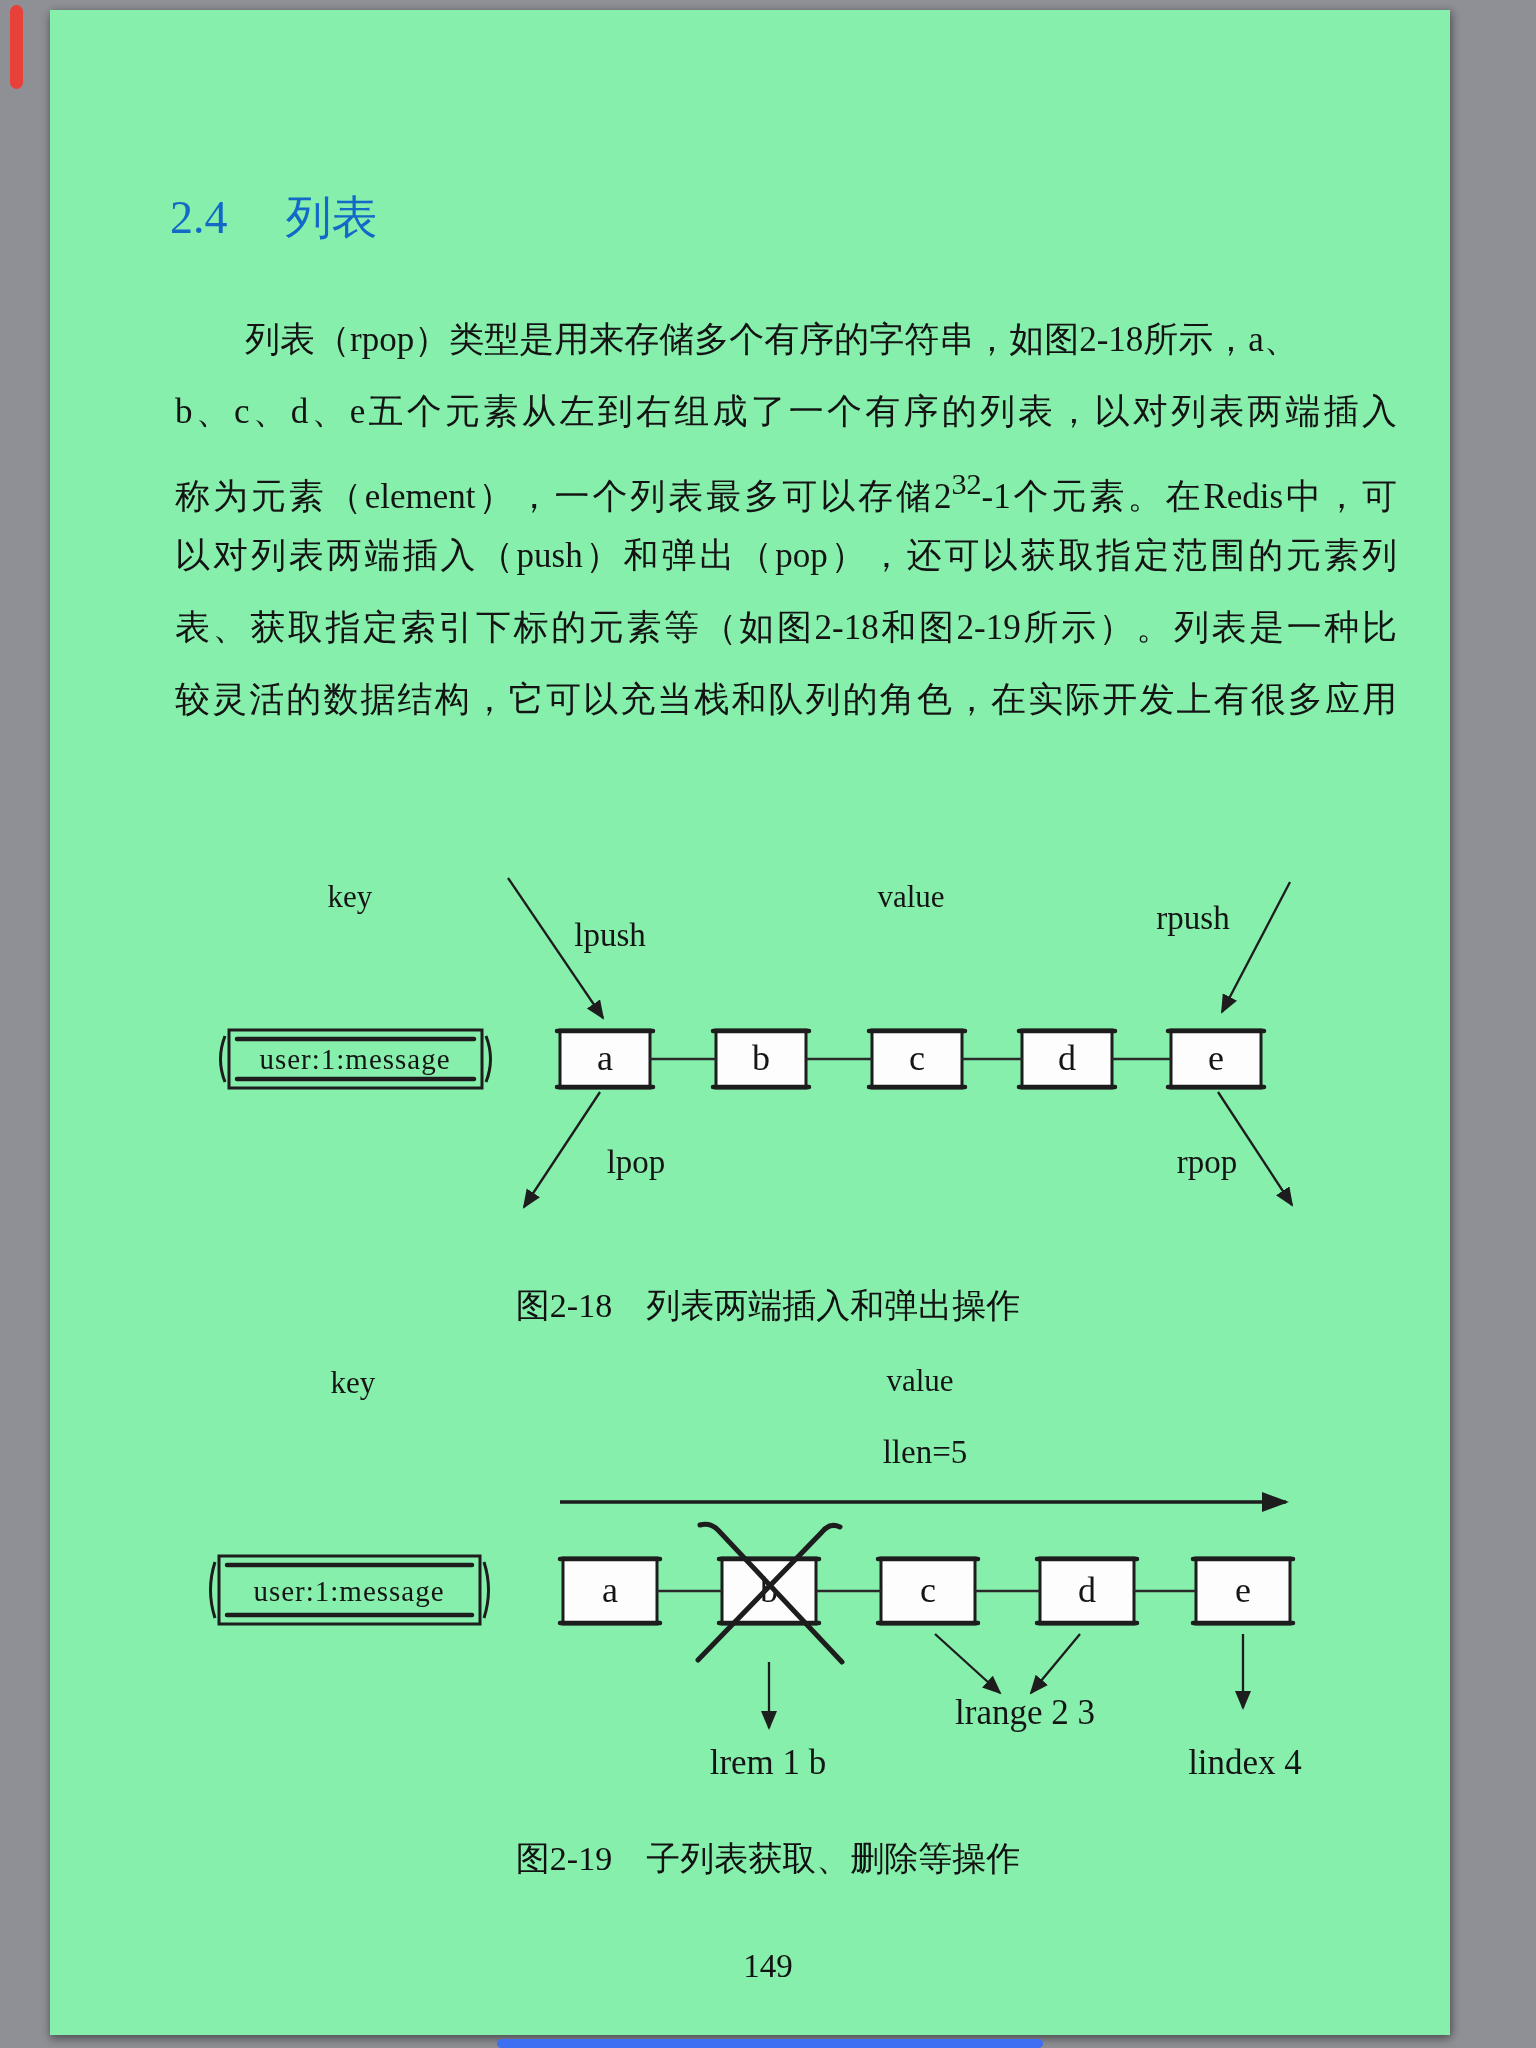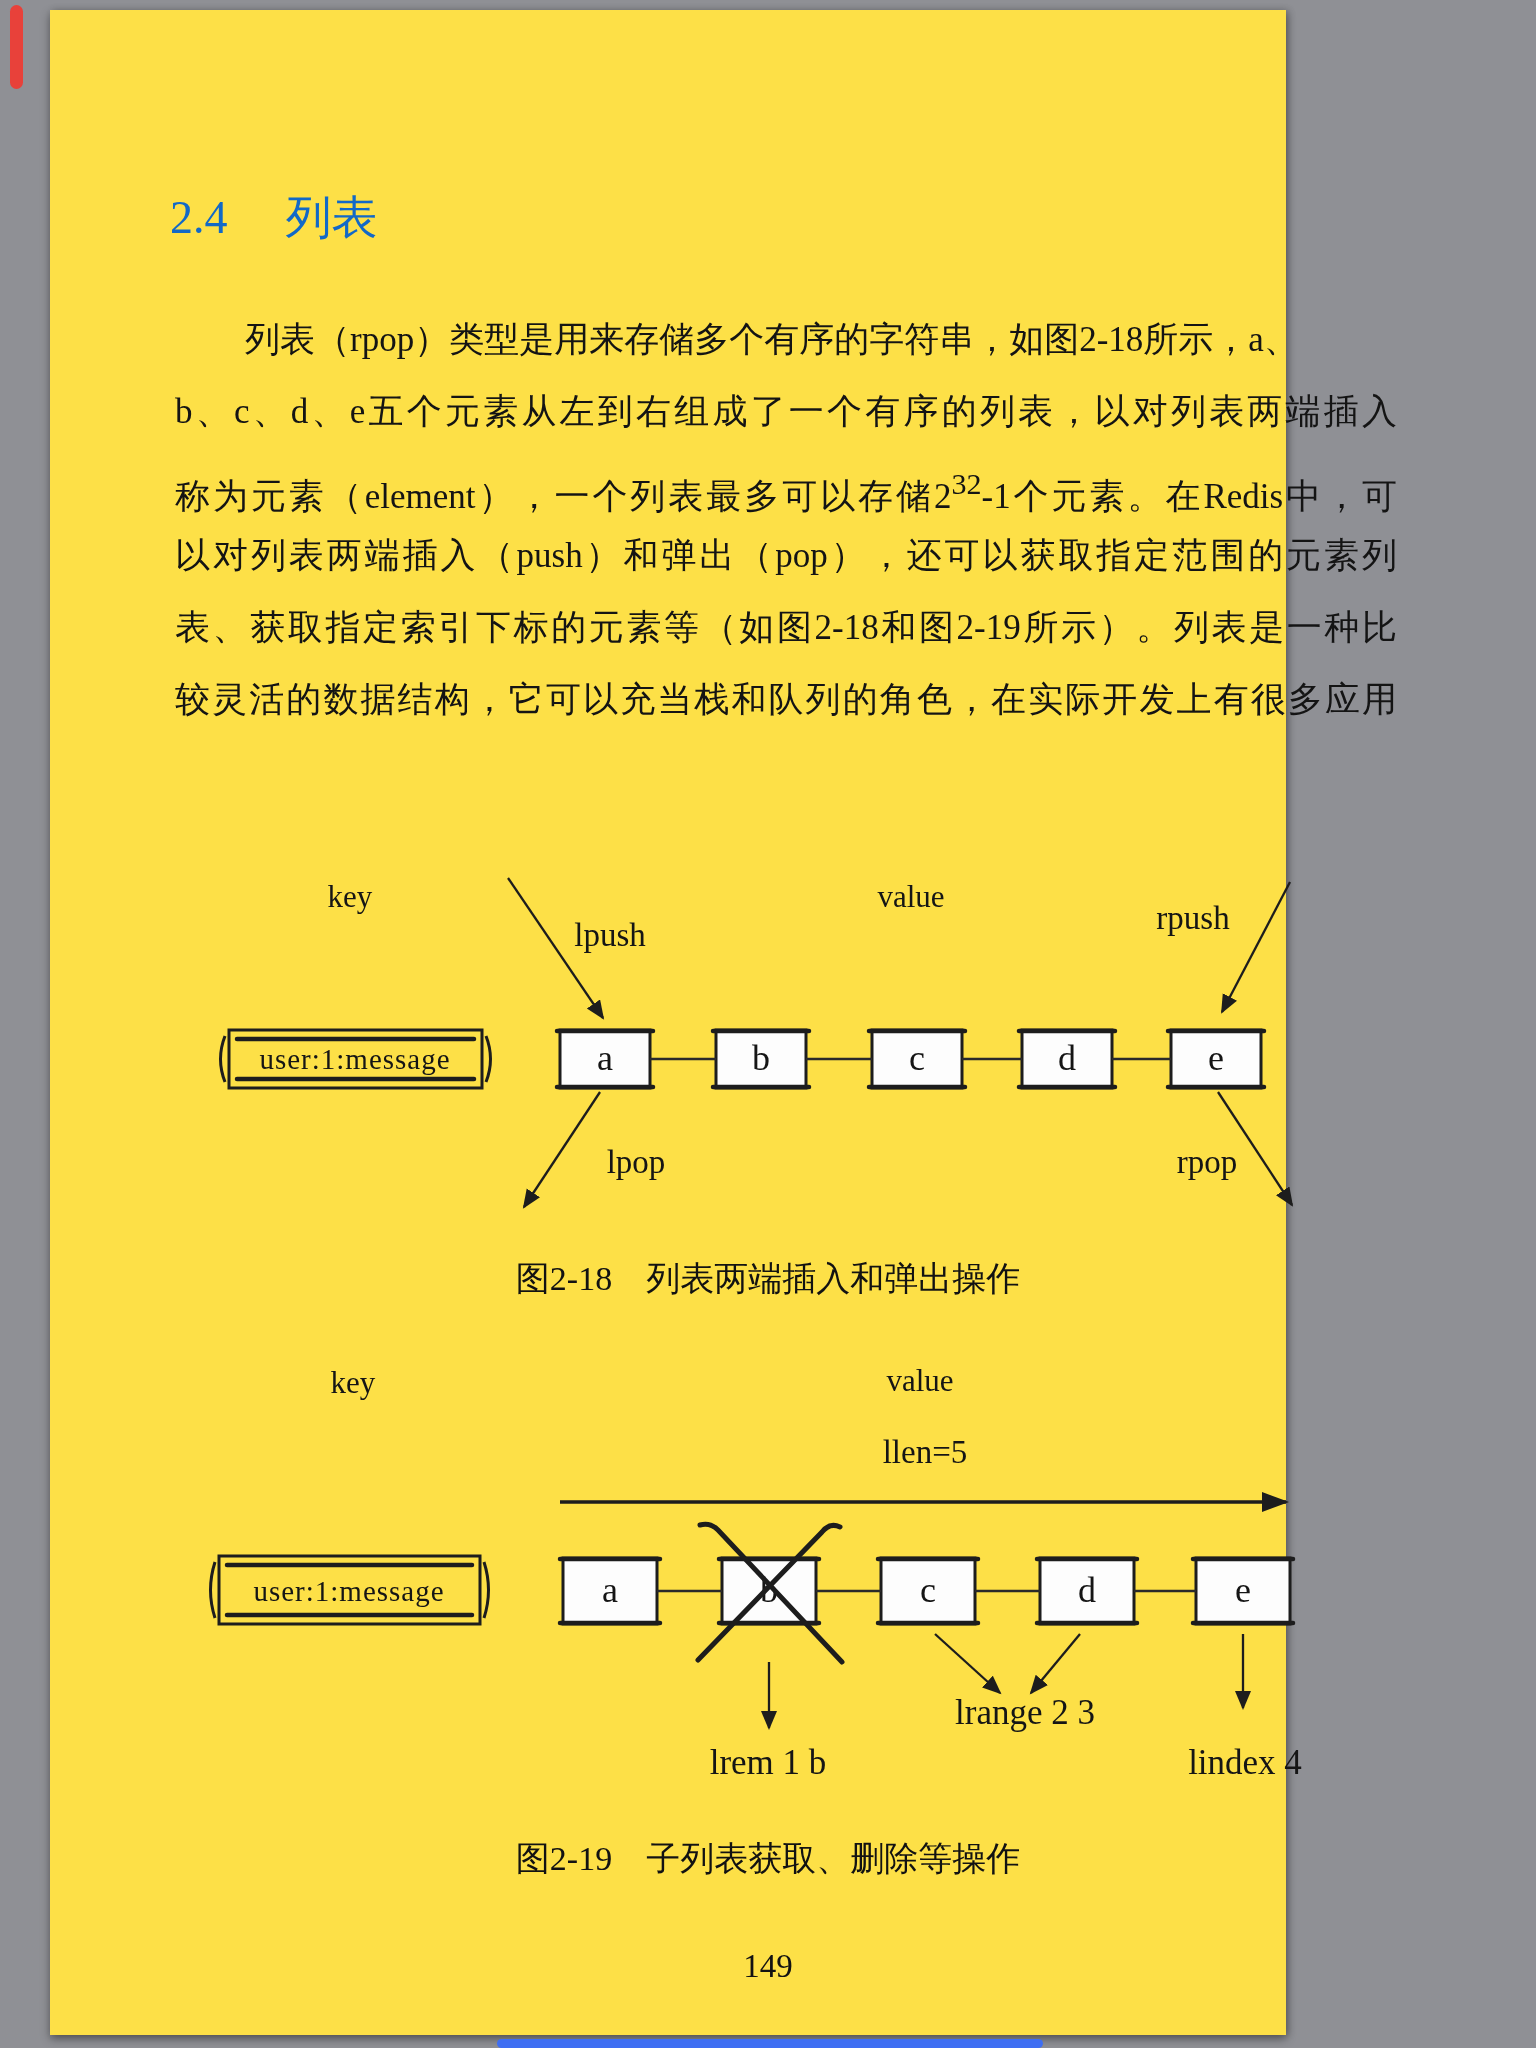--- a/index.html
+++ b/index.html
@@ -2,22 +2,22 @@
 <html><head>
 <meta charset="utf-8">
 <style>
   html,body{margin:0;padding:0;}
   body{
     width:1536px;height:2048px;overflow:hidden;position:relative;
     background:#8f9095;
     font-family:"Liberation Serif","DejaVu Serif",serif;
   }
   .page{
-    position:absolute;left:50px;top:10px;width:1236px;height:2025px;
-    background:#fde047;
+    position:absolute;left:50px;top:10px;width:1400px;height:2025px;
+    background:#86efac;
     box-shadow:0 4px 9px rgba(0,0,0,.38),3px 0 7px rgba(0,0,0,.18);
   }
   .pill-red{
     position:absolute;left:10px;top:5px;width:13px;height:84px;
     border-radius:7px;background:#e8413a;
   }
   .pill-blue{
     position:absolute;left:497px;top:2039px;width:546px;height:9px;
     border-radius:5px;background:#3e6ef2;
   }
@@ -34,21 +34,21 @@
     height:72px;line-height:72px;font-size:35px;white-space:nowrap;
     text-align:justify;text-align-last:justify;text-justify:inter-character;
   }
   .pline.first{text-indent:70px;text-align-last:left;}
   .pline.last{text-align-last:left;}
   sup.s32{font-size:30px;vertical-align:14px;letter-spacing:0;}
   .caption{
     position:absolute;left:0;width:1436px;text-align:center;
     font-size:34px;color:#121212;
   }
-  .cap18{top:1246px;}
+  .cap18{top:1273px;}
   .cap19{top:1826px;}
   .pagenum{
     position:absolute;left:0;top:1938px;width:1436px;text-align:center;
     font-size:33px;color:#121212;
   }
   svg.fig{position:absolute;left:0;top:0;pointer-events:none;}
   .bx{fill:#fdfdfd;stroke:#1d1d1d;stroke-width:3px;}
   .hv{stroke:#1d1d1d;stroke-width:4.5px;stroke-linecap:round;}
   .cn{stroke:#2a2a2a;stroke-width:2.6px;}
   .ar{stroke:#1d1d1d;stroke-width:2.3px;fill:none;}

